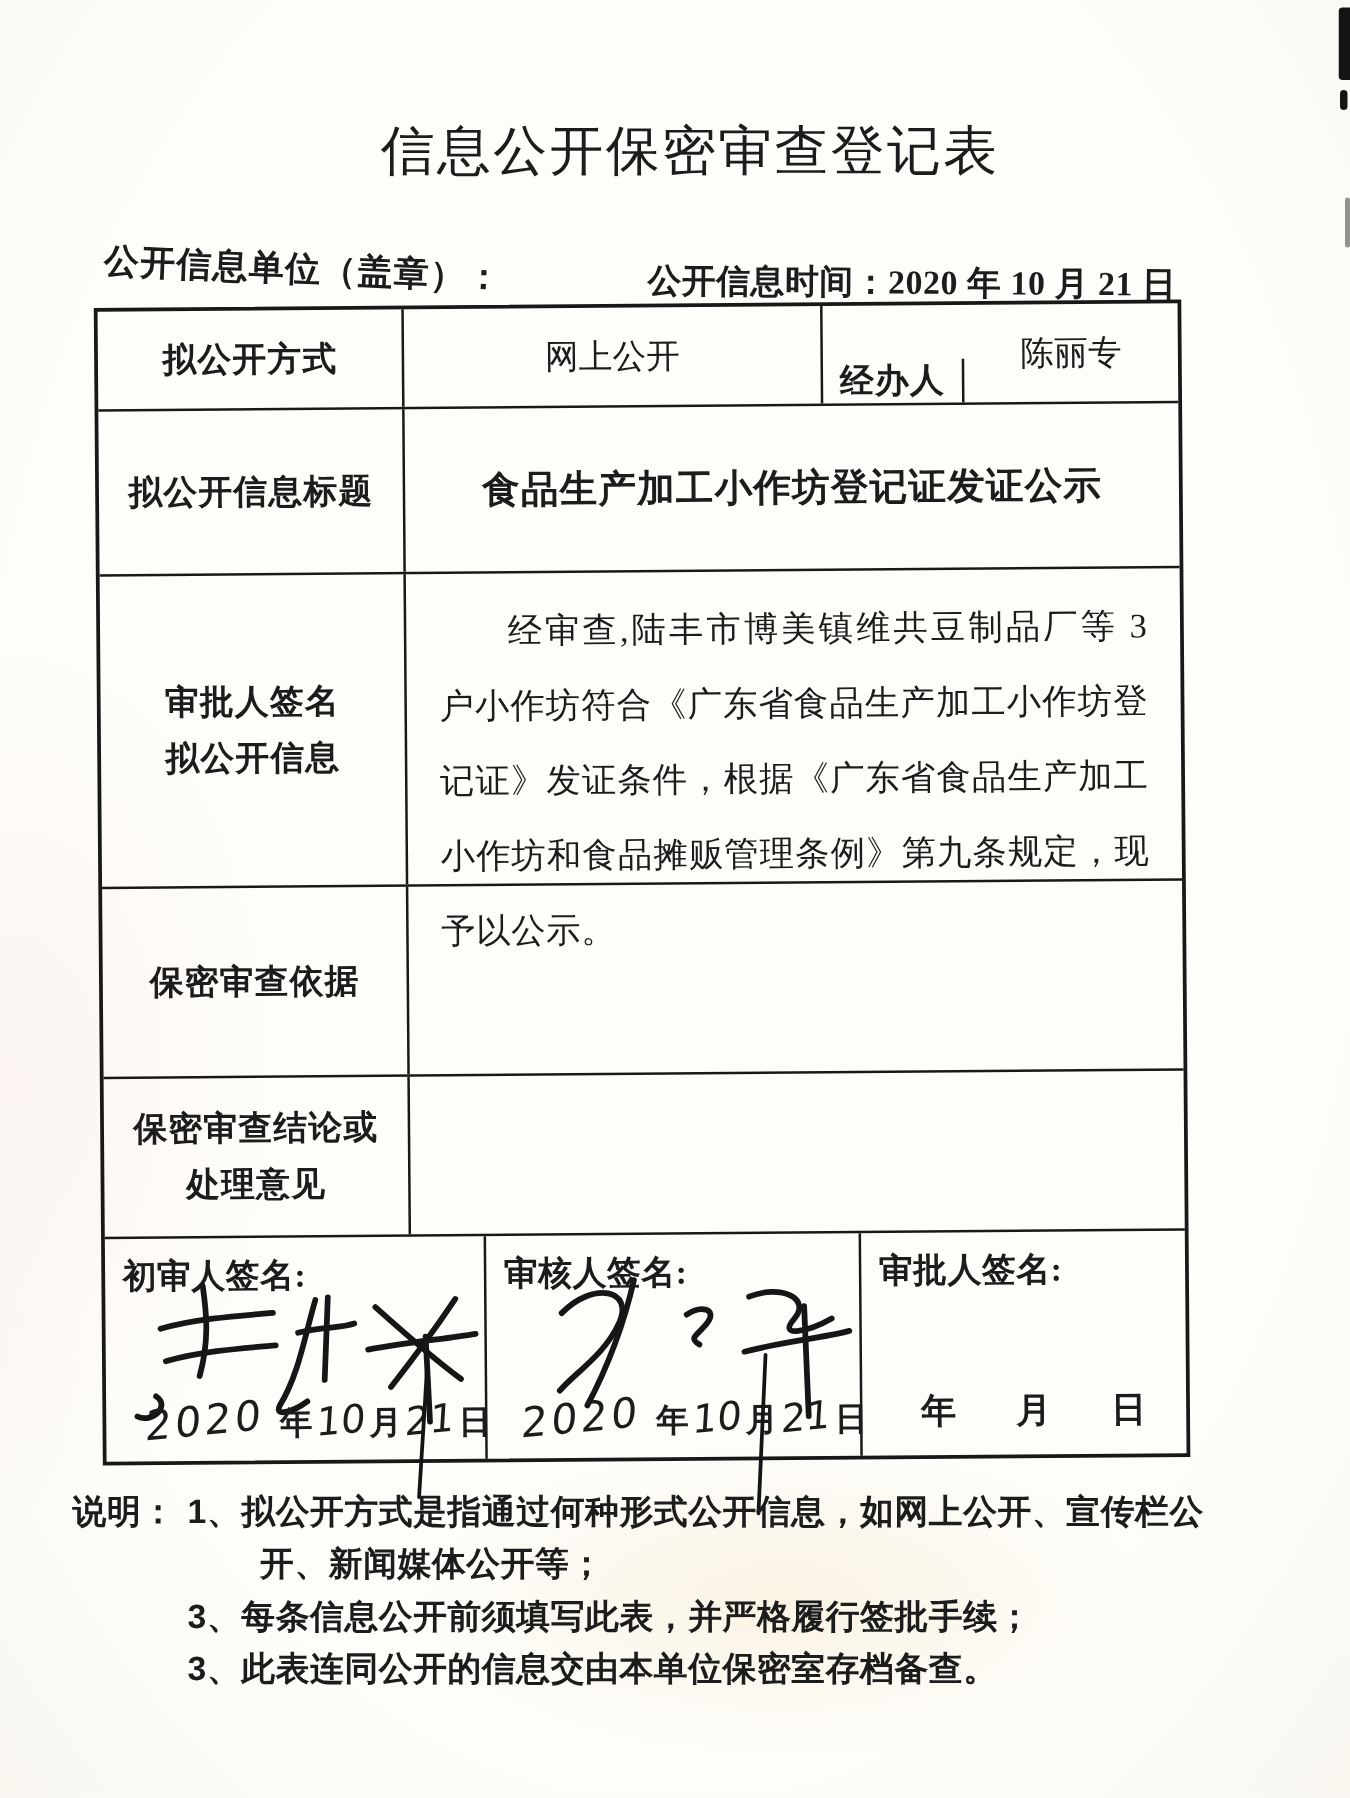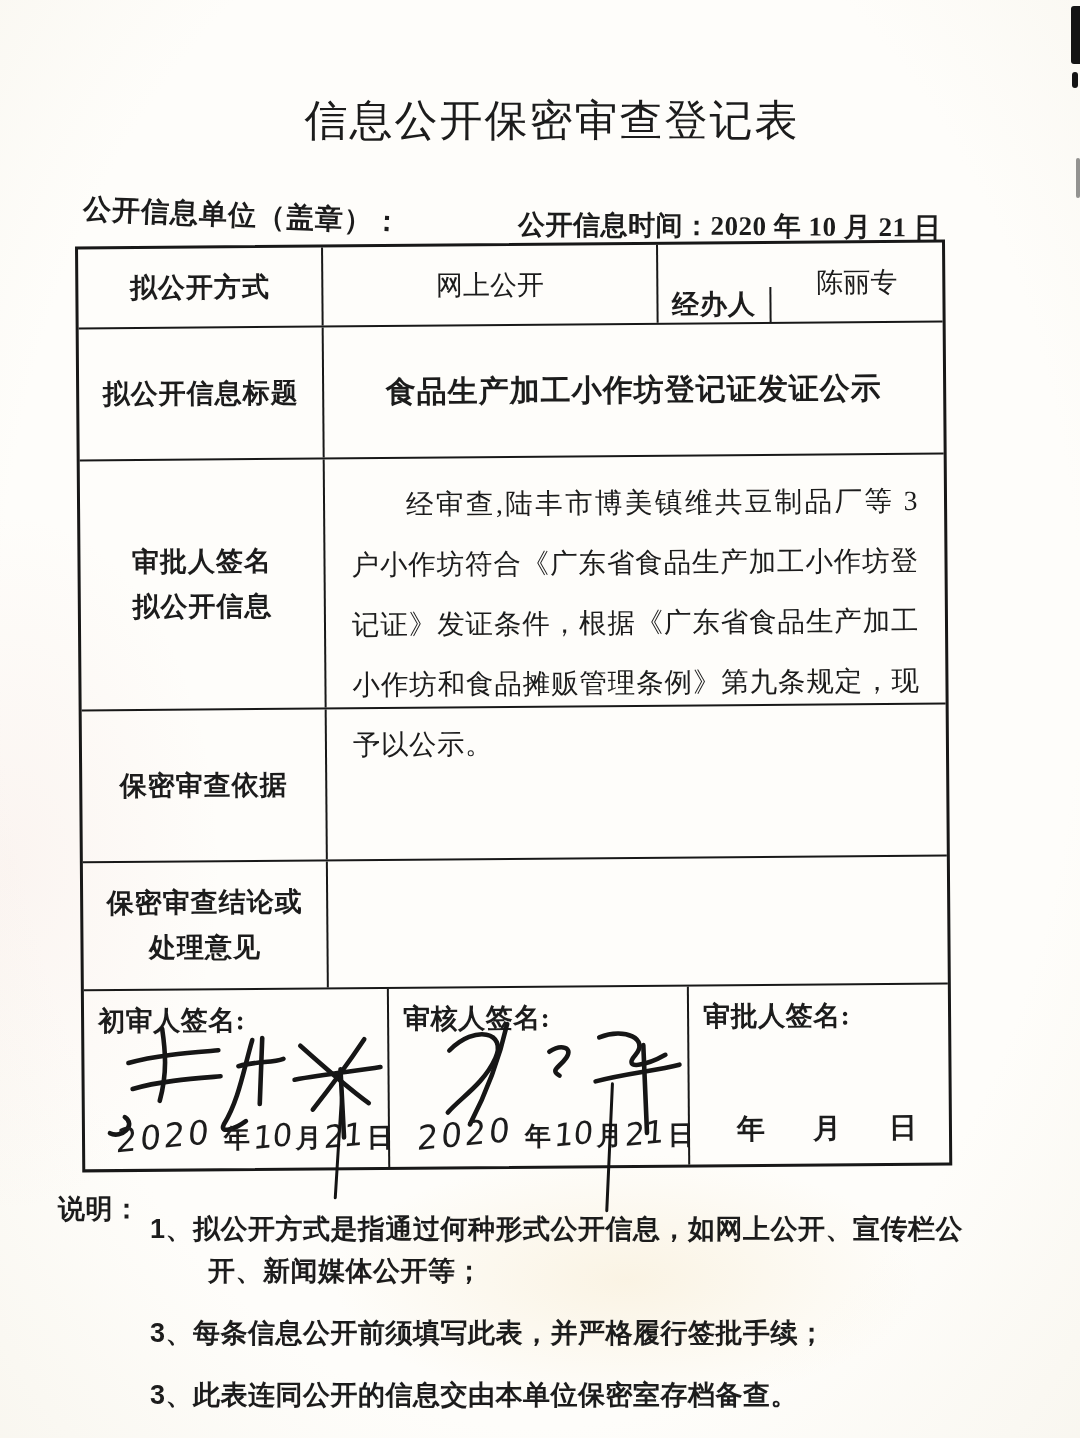--- a/index.html
+++ b/index.html
@@ -96,21 +96,21 @@
   }
 
   
   .notes {
     position:absolute; left:58px; top:1188px; width:960px;
     display:flex; font-family:"Liberation Sans","DejaVu Sans",sans-serif;
     font-weight:bold; font-size:27px; line-height:42px; letter-spacing:.5px;
   }
   .notes-heading { width:92px; flex:none; }
   .notes-items { flex:1; }
-  .note-item { padding-left:58px; text-indent:-58px;margin-top:20px; }
+  .note-item { padding-left:58px; text-indent:-58px; }
 </style>
 </head>
 <body>
 
 <div class="artifact art-tr1"></div>
 <div class="artifact art-tr2"></div>
 <div class="artifact art-tr3"></div>
 
 <h1 class="page-title">信息公开保密审查登记表</h1>
 

